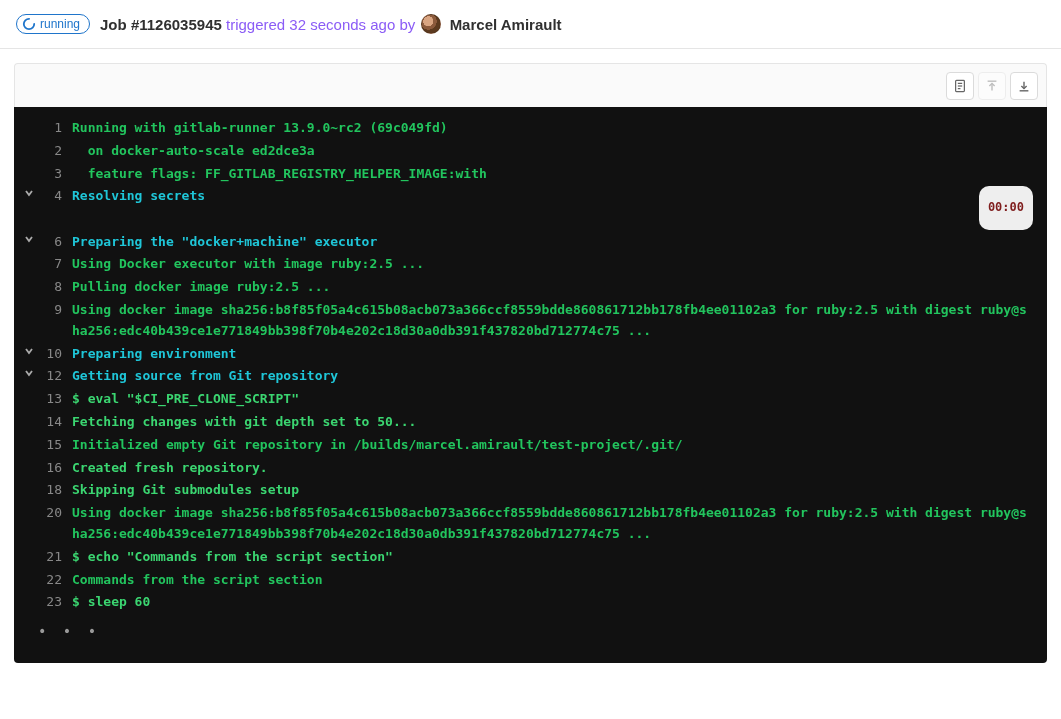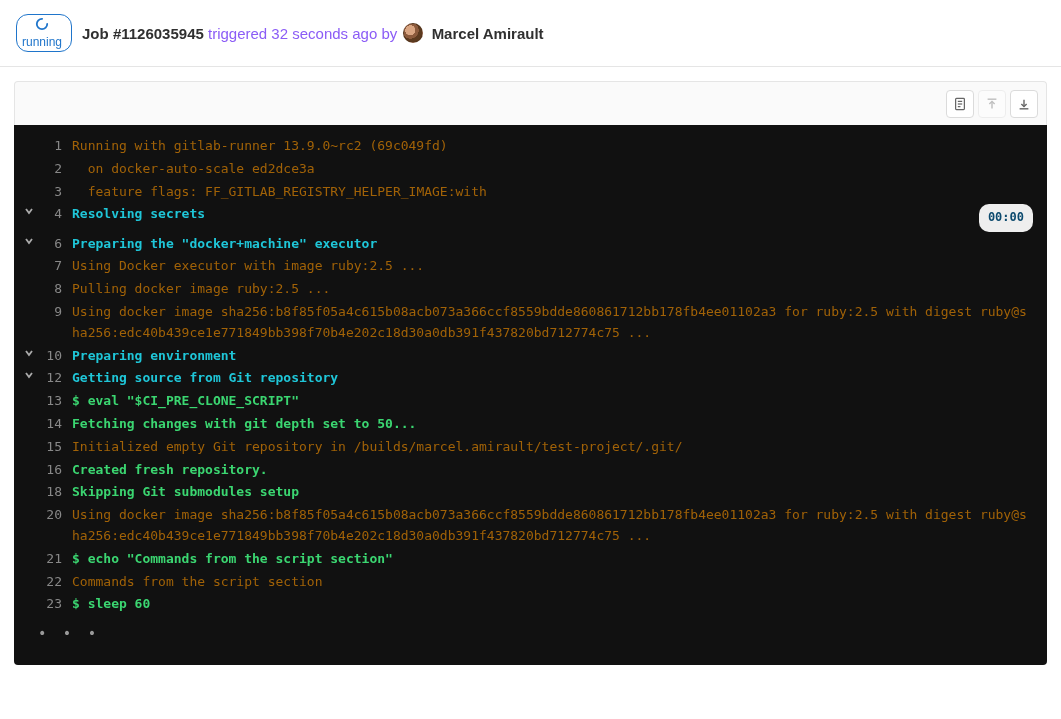--- a/index.html
+++ b/index.html
@@ -1,40 +1,40 @@
 <!DOCTYPE html>
 <html><head>
 <meta charset="utf-8">
 <style>
   * { box-sizing: border-box; margin: 0; padding: 0; }
   body { font-family: -apple-system, BlinkMacSystemFont, "Segoe UI", Helvetica, Arial, sans-serif; background: #fff; width: 1061px; }
   
   .header { display: flex; align-items: center; padding: 14px 16px; border-bottom: 1px solid #e5e5e5; gap: 10px; }
-  .status-badge { display: inline-flex; align-items: center; gap: 4px; border: 1px solid #1f75cb; color: #1f75cb; border-radius: 12px; padding: 2px 9px 2px 5px; font-size: 12px; font-weight: 500; flex-direction: column; }
+  .status-badge { display: inline-flex; align-items: center; gap: 4px; border: 1px solid #1f75cb; color: #1f75cb; border-radius: 12px; padding: 2px 9px 2px 5px; font-size: 12px; font-weight: 500; }
   .status-badge svg { width: 14px; height: 14px; }
   .job-title { font-size: 15px; color: #303030; }
   .job-title .bold { font-weight: 600; }
   .job-title .light { color: #8b5cf6; }
   .avatar { width: 20px; height: 20px; border-radius: 50%; background: radial-gradient(circle at 35% 35%, #d9a582 0 30%, #8b5a3c 31% 50%, #5c3a1f 51% 100%); display: inline-block; vertical-align: -4px; margin: 0 4px 0 2px; border: 1px solid rgba(0,0,0,.08); }
   
   .log-area { margin: 14px; }
   .toolbar { background: #fafafa; border: 1px solid #e5e5e5; border-bottom: none; border-radius: 4px 4px 0 0; height: 44px; display: flex; justify-content: flex-end; align-items: center; padding: 0 8px; gap: 4px; }
   .tool-btn { width: 28px; height: 28px; border: 1px solid #dbdbdb; border-radius: 4px; background: #fff; display: inline-flex; align-items: center; justify-content: center; cursor: pointer; color: #666; }
   .tool-btn.disabled { opacity: .4; cursor: default; }
   .tool-btn svg { width: 14px; height: 14px; }
   
   .console { background: #111; color: #e6e6e6; font-family: "GitLab Mono", "Menlo", "Consolas", monospace; font-size: 13px; line-height: 1.6; padding: 10px 0 20px 0; border-radius: 0 0 4px 4px; position: relative; overflow: hidden; }
   .line { display: flex; align-items: flex-start; padding: 1px 14px 1px 6px; }
   .chev { width: 18px; flex: 0 0 18px; color: #aaa; display: flex; justify-content: center; padding-top: 2px; cursor: pointer; }
   .chev svg { width: 10px; height: 10px; }
   .ln { width: 34px; flex: 0 0 34px; color: #888; text-align: right; padding-right: 10px; user-select: none; }
-  .txt { flex: 1; white-space: pre-wrap; word-break: break-all; color: #a16207; font-weight: 400; }
+  .txt { flex: 1; white-space: pre-wrap; word-break: break-all; color: #22c55e; font-weight: 700; }
   .txt.section { color: #1fc6d8; font-weight: 600; }
   .txt.green { color: #3bd671; font-weight: 600; }
-  .dur-badge { background: #eee; color: #0c4a6e; font-weight: 600; border-radius: 10px; padding: 4px 9px; font-size: 12px; margin-left: 8px; white-space: nowrap; align-self: flex-start; }
+  .dur-badge { background: #eee; color: #7f1d1d; font-weight: 600; border-radius: 10px; padding: 12px 9px; font-size: 12px; margin-left: 8px; white-space: nowrap; align-self: flex-start; }
   .loader-dots { padding: 6px 24px 0 24px; color: #999; letter-spacing: 4px; font-size: 14px; }
 </style>
 </head>
 <body>
 
 <div class="header">
   <span class="status-badge">
     <svg viewBox="0 0 14 14">
         <circle cx="7" cy="7" r="5.2" fill="none" stroke="#1f75cb" stroke-width="1.8" stroke-dasharray="24 8" stroke-linecap="round"></circle>
       </svg>

